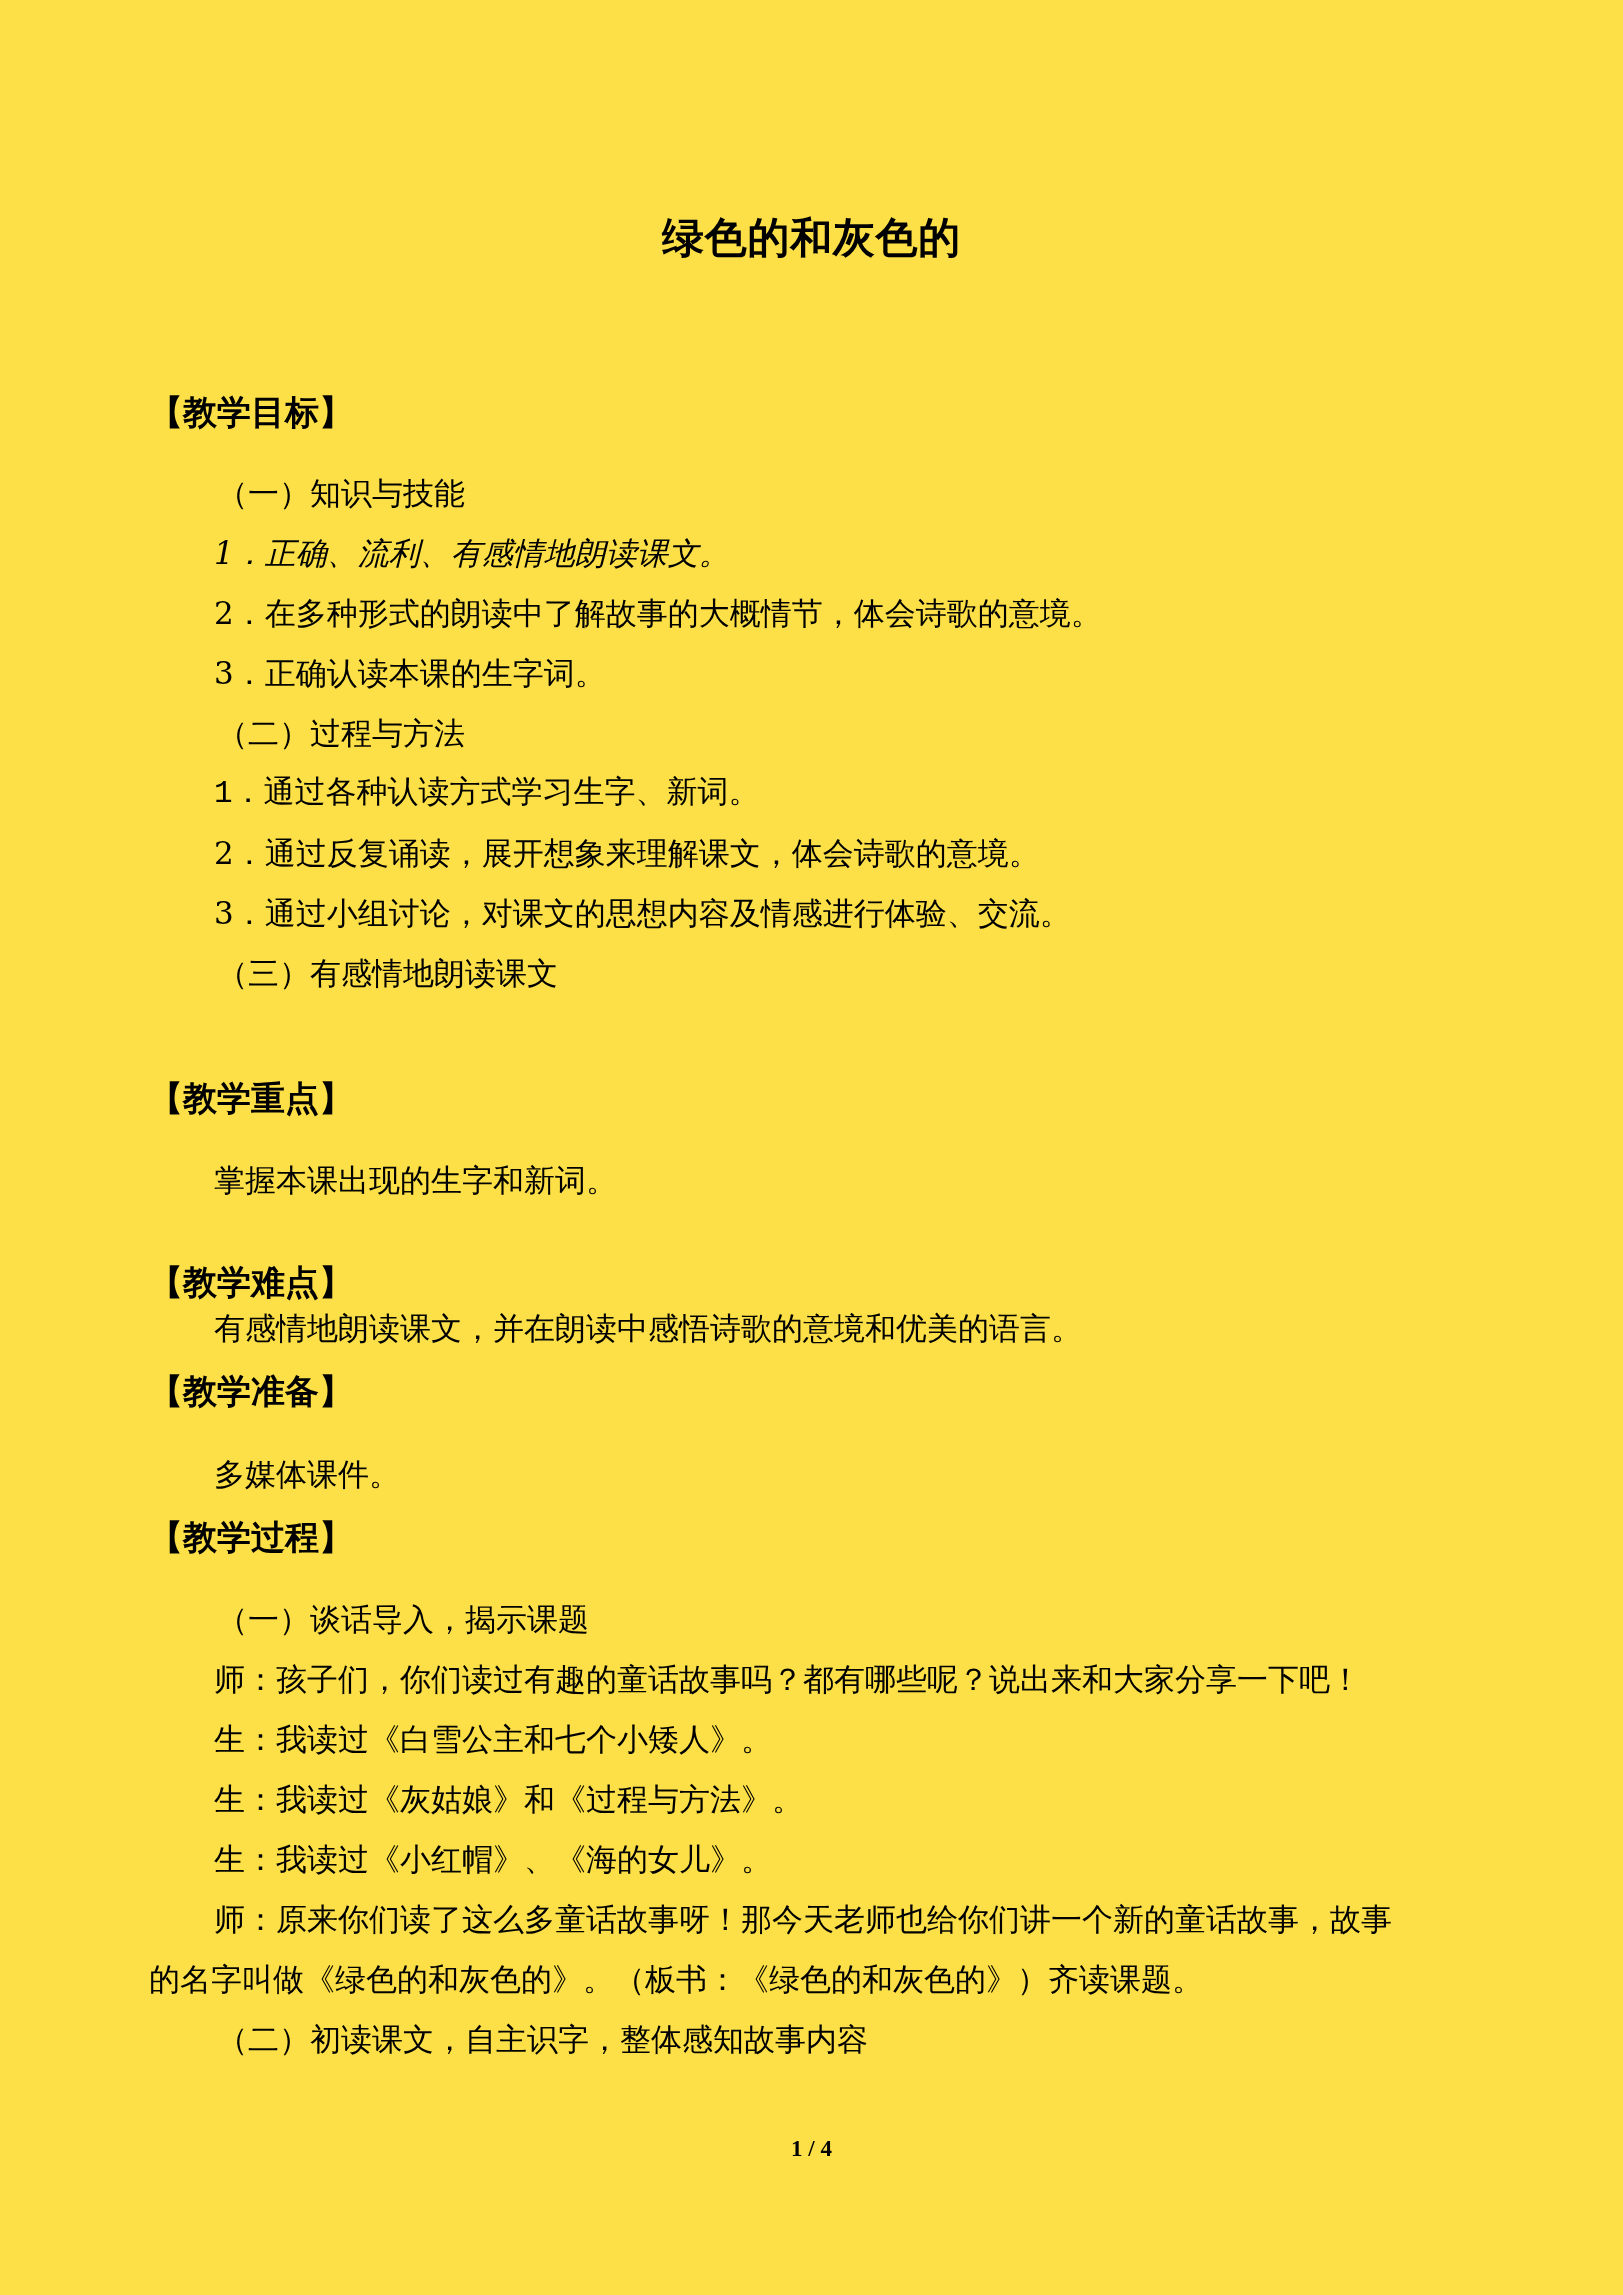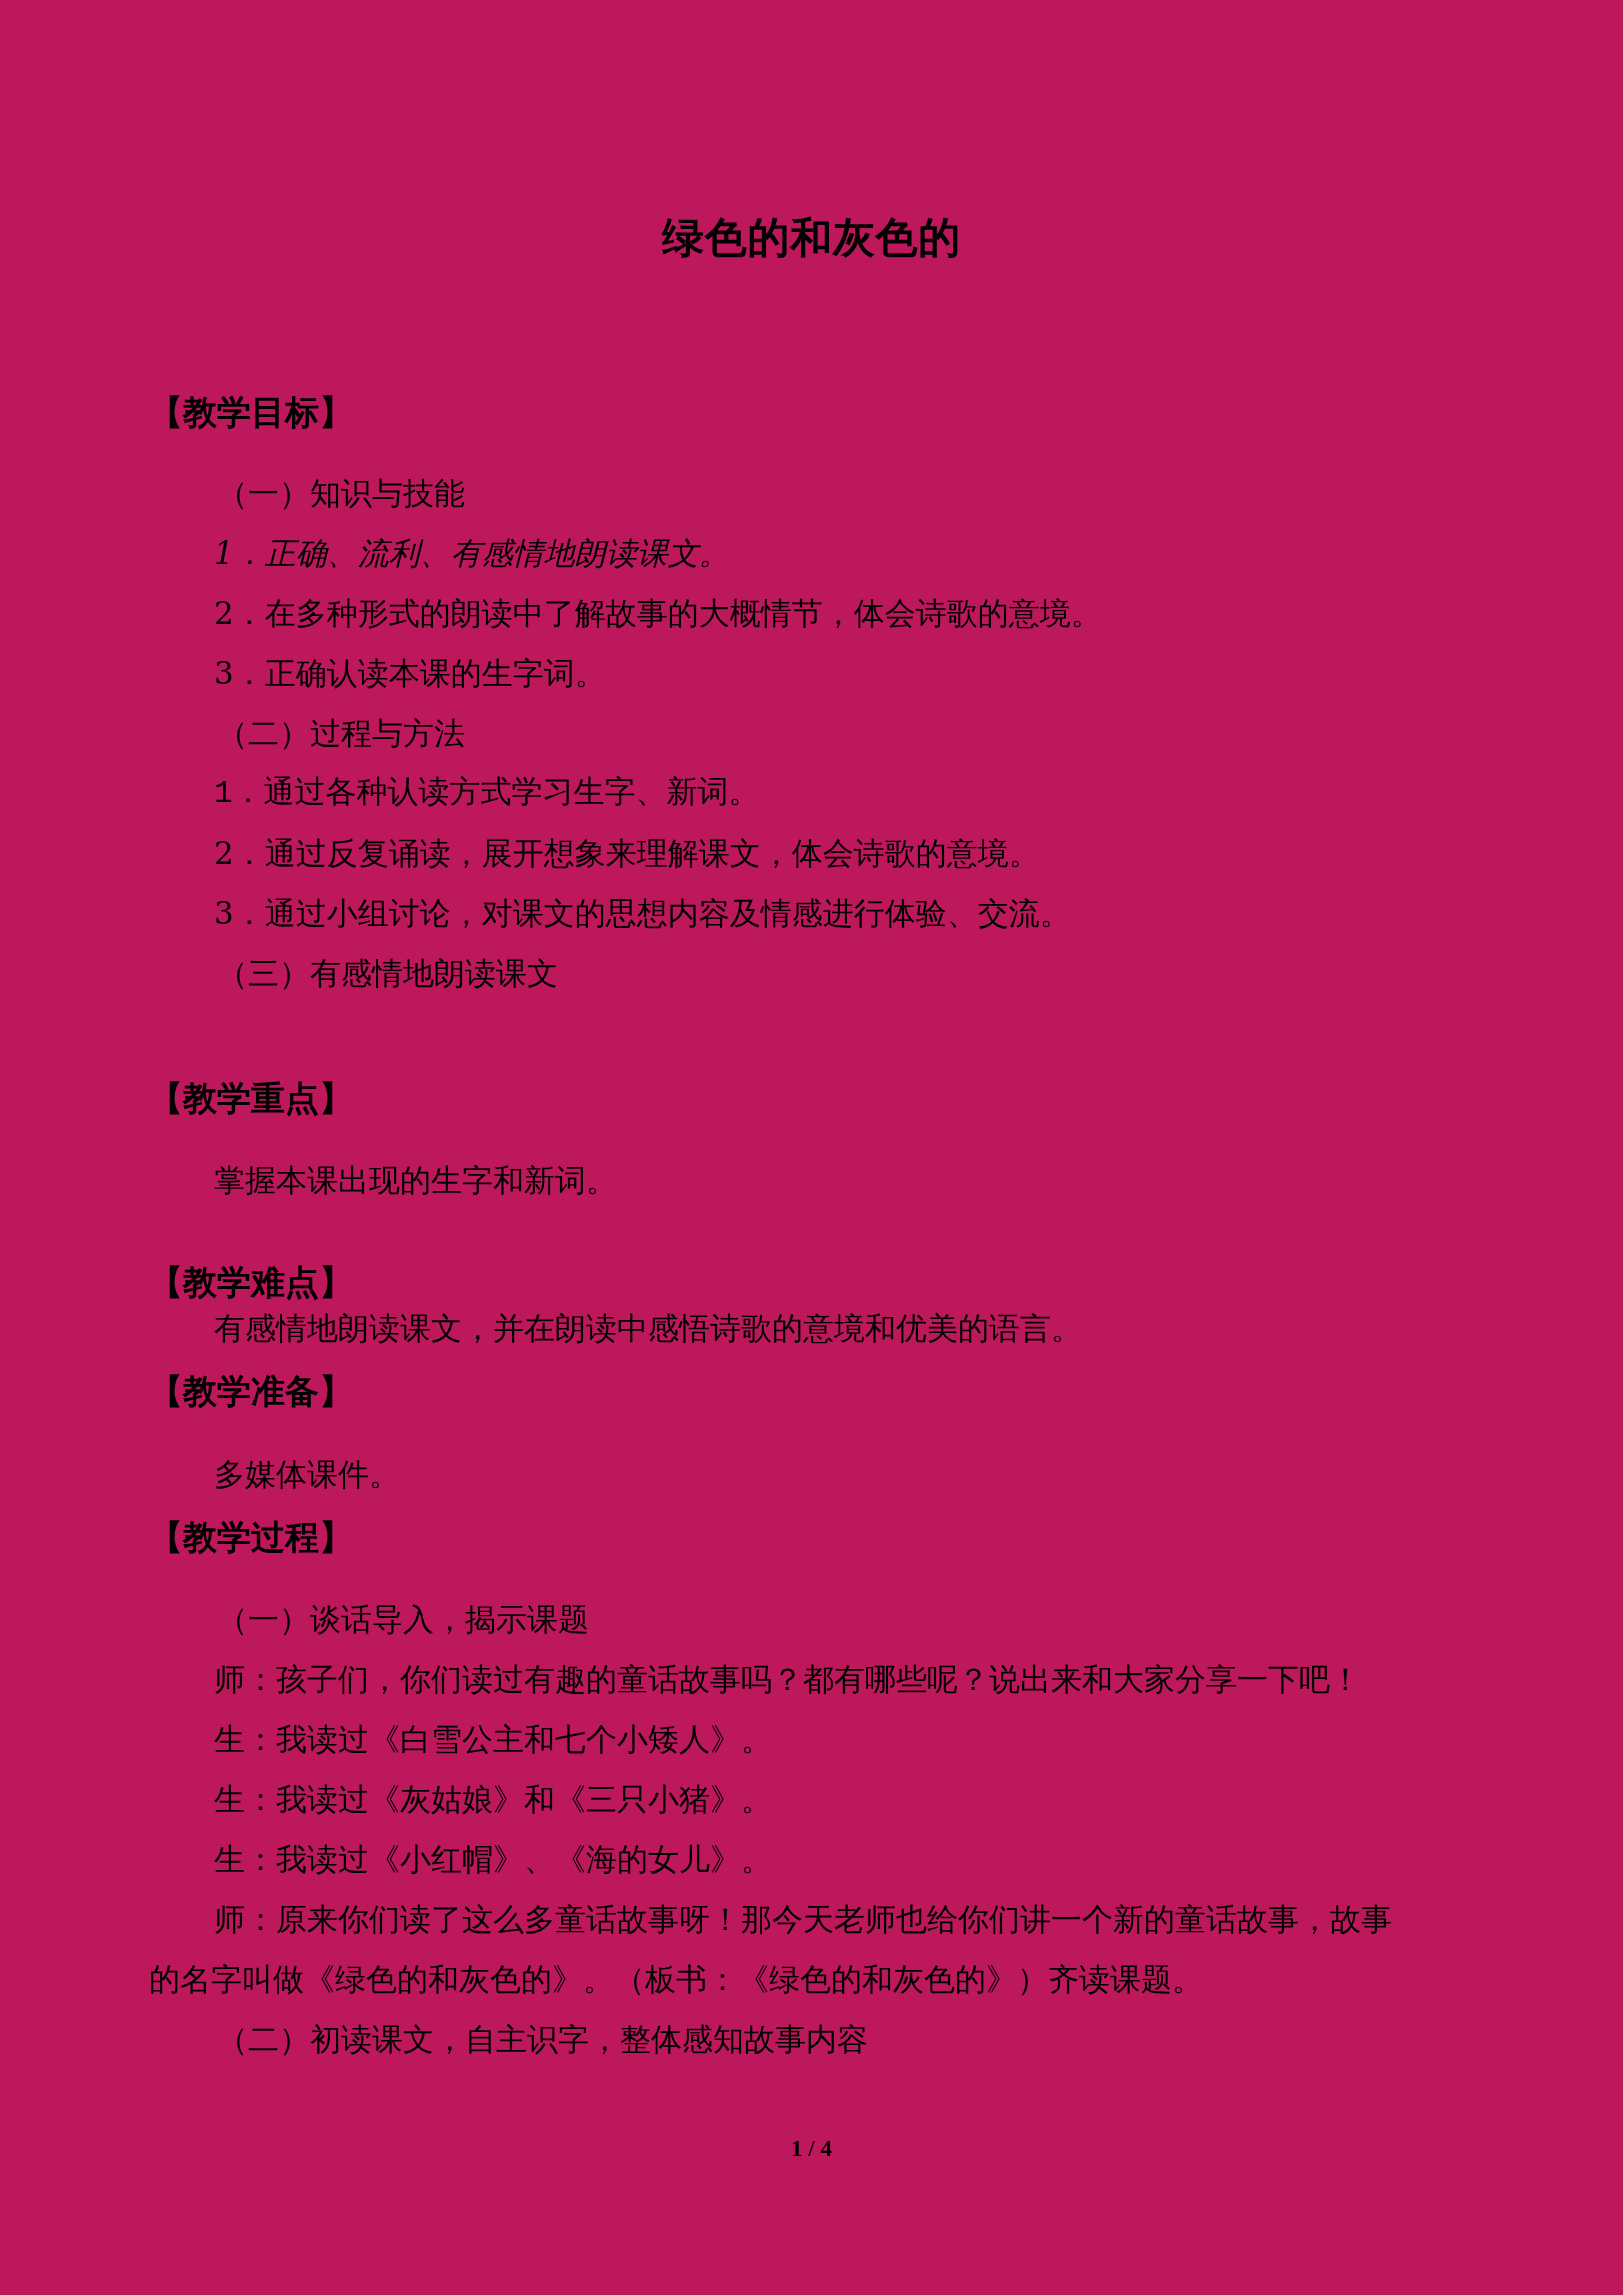--- a/index.html
+++ b/index.html
@@ -13,21 +13,21 @@
       position: relative;
       overflow: hidden;
       color: #000000;
       font-family: "DejaVu Serif", "Liberation Serif", serif;
     }
     .page {
       position: absolute;
       left: 0; top: 0;
       width: 1623px;
       height: 2295px;
-      background: #be185d;
+      background: #fde047;
     }
     .title {
       position: absolute;
       left: 0;
       width: 1623px;
       top: 210px;
       text-align: center;
       font-size: 42px;
       font-weight: bold;
       line-height: 55px;
@@ -90,21 +90,21 @@
   <div class="line para" style="top:1308px;">有感情地朗读课文，并在朗读中感悟诗歌的意境和优美的语言。</div>
 
   <div class="line heading" style="top:1369px;">【教学准备】</div>
   <div class="line para" style="top:1454px;">多媒体课件。</div>
 
   <div class="line heading" style="top:1515px;">【教学过程】</div>
 
   <div class="line sub" style="top:1599px;">（一）谈话导入，揭示课题</div>
   <div class="line para" style="top:1659px;">师：孩子们，你们读过有趣的童话故事吗？都有哪些呢？说出来和大家分享一下吧！</div>
   <div class="line para" style="top:1719px;">生：我读过《白雪公主和七个小矮人》。</div>
-  <div class="line para" style="top:1779px;">生：我读过《灰姑娘》和《三只小猪》。</div>
+  <div class="line para" style="top:1779px;">生：我读过《灰姑娘》和《过程与方法》。</div>
   <div class="line para" style="top:1839px;">生：我读过《小红帽》、《海的女儿》。</div>
 
   <div class="line para" style="top:1899px;">师：原来你们读了这么多童话故事呀！那今天老师也给你们讲一个新的童话故事，故事</div>
   <div class="line wrap-cont" style="top:1959px;">的名字叫做《绿色的和灰色的》。（板书：《绿色的和灰色的》）齐读课题。</div>
 
   <div class="line sub" style="top:2019px;">（二）初读课文，自主识字，整体感知故事内容</div>
 
   <div class="footer">1 / 4</div>
 
 </div>

